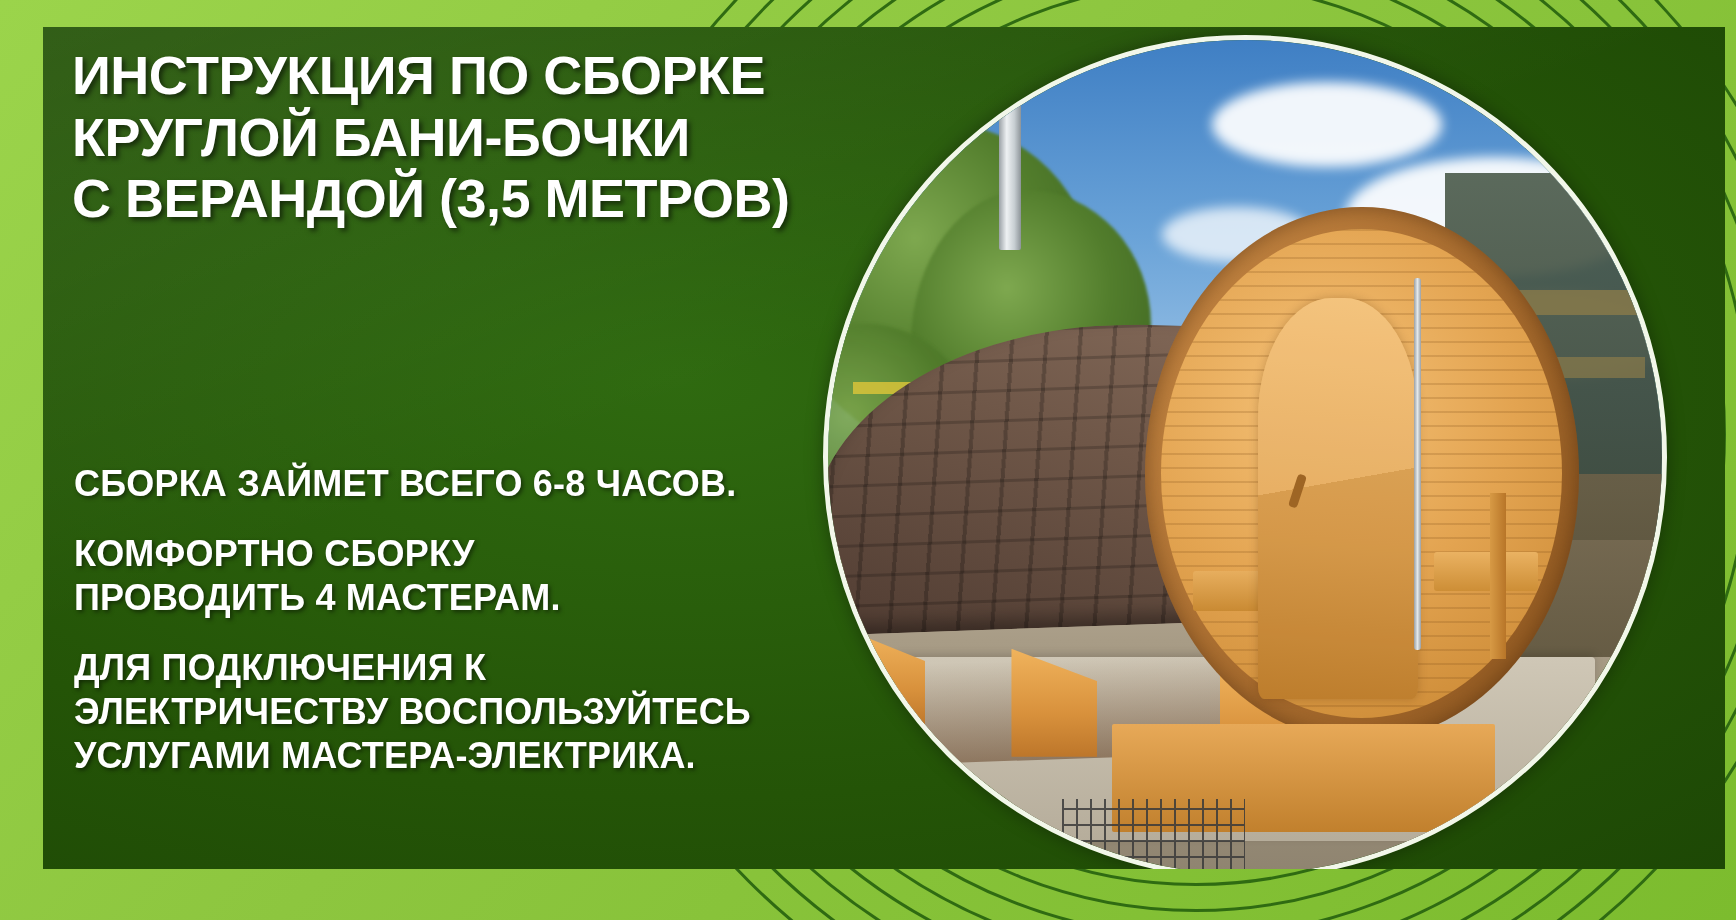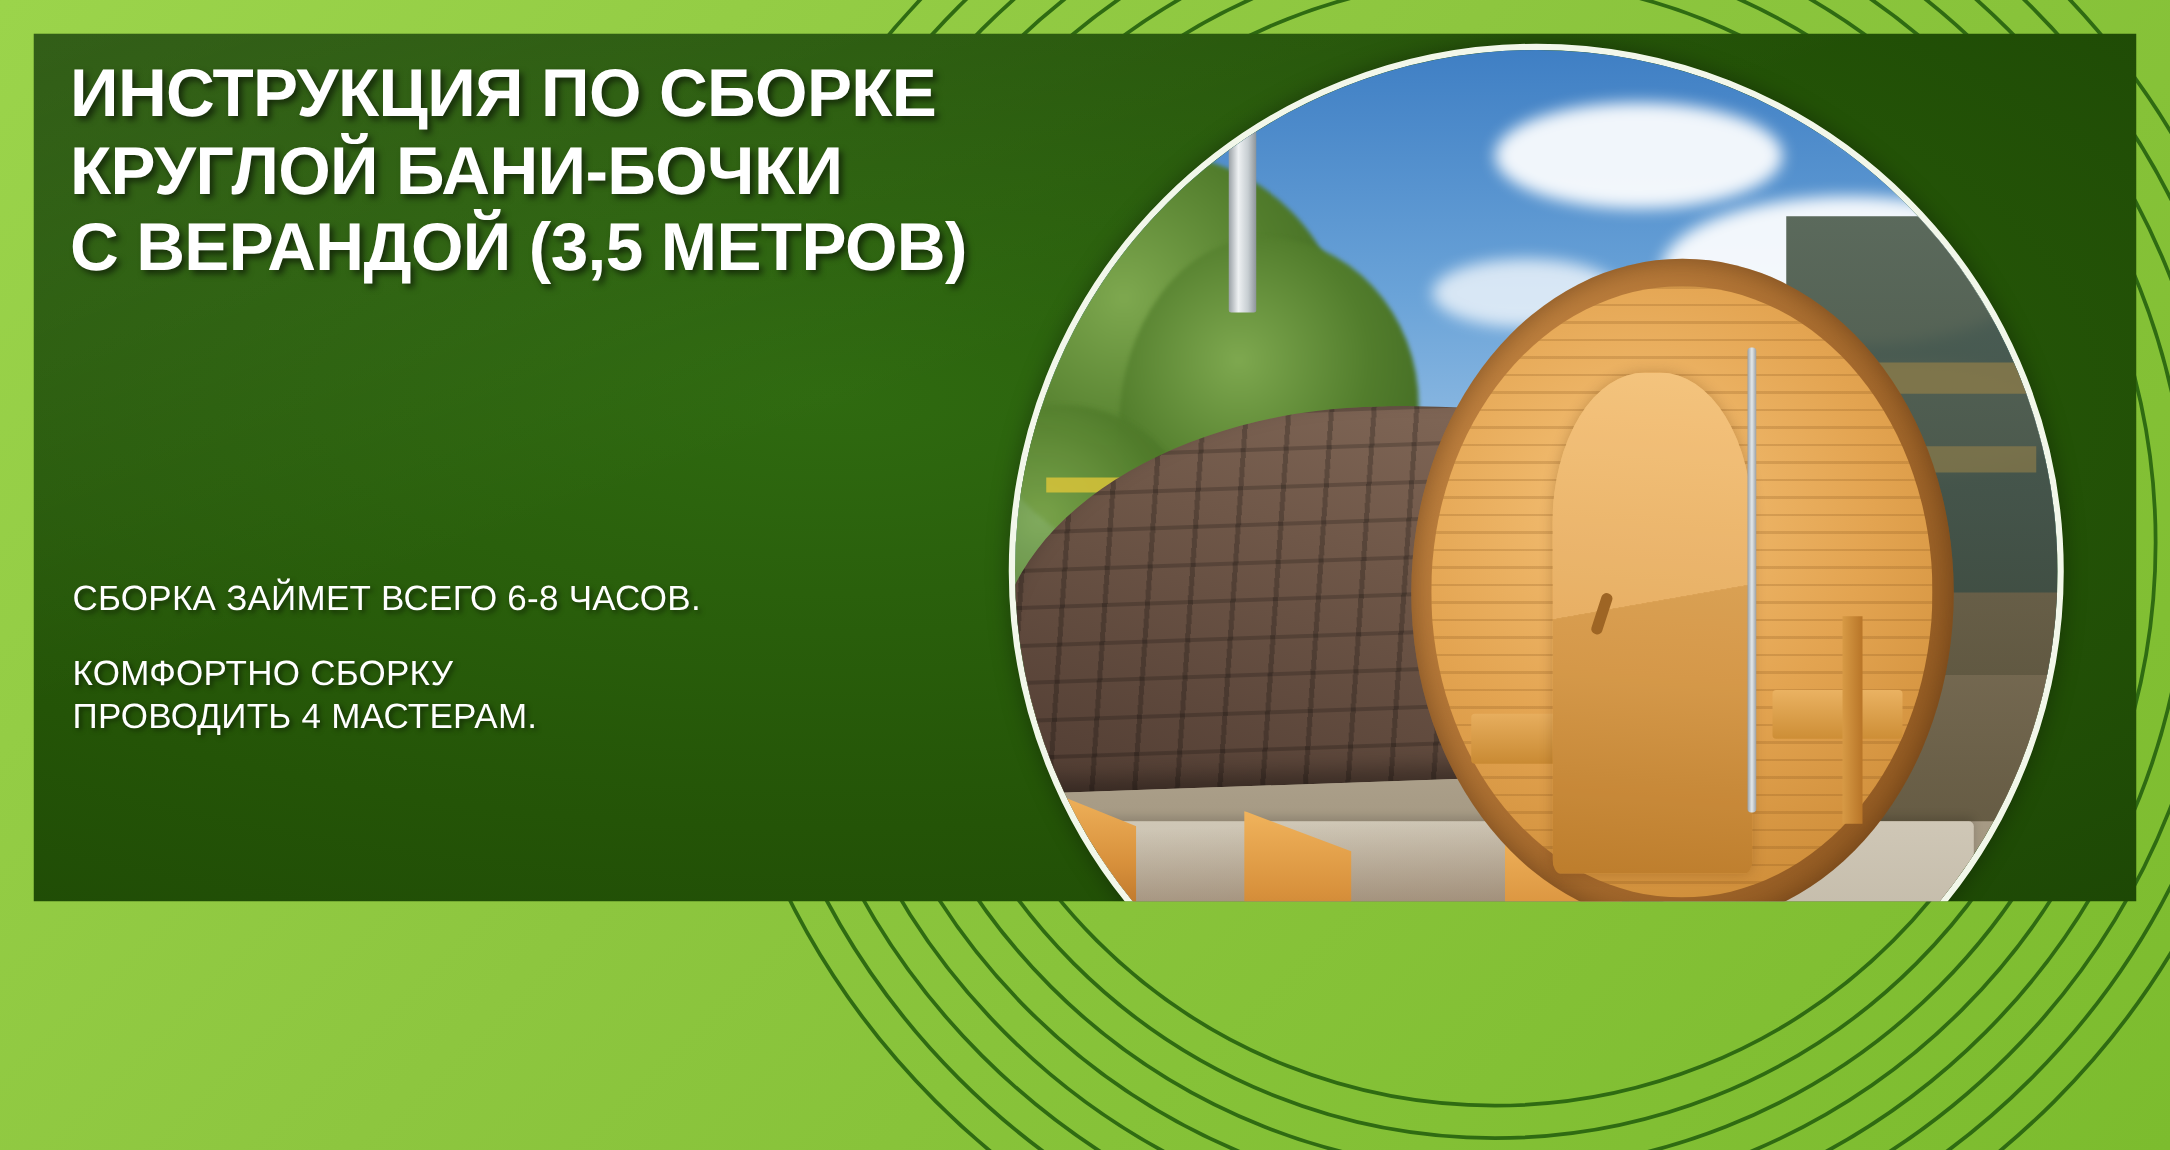--- a/index.html
+++ b/index.html
@@ -27,22 +27,22 @@
   .arc{
     position:absolute;
     border-radius:50%;
     border:3px solid #2f6b12;
     background:transparent;
   }
 
   
   .panel{
     position:absolute;
-    left:27px; top:27px;
-    width:1682px; height:694px;
+    left:43px; top:27px;
+    width:1682px; height:842px;
     background:
       radial-gradient(ellipse 120% 110% at 38% 42%, #2f6a10 0%, #245407 45%, #173d03 100%);
     overflow:hidden;
   }
   .panel-sheen{
     position:absolute; inset:0;
     background:linear-gradient(160deg, rgba(255,255,255,.07) 0%, rgba(255,255,255,0) 42%);
   }
 
   
@@ -65,22 +65,22 @@
     white-space:pre-line;
   }
 
   .body-block{
     position:absolute;
     left:2px; top:435px;
     width:740px;
   }
   .para{
     color:#ffffff;
-    font-size:28px;
-    font-weight:normal;
+    font-size:36px;
+    font-weight:bold;
     line-height:1.22;
     letter-spacing:0.2px;
     text-shadow:2px 2px 4px rgba(0,0,0,.5);
     white-space:pre-line;
     margin-bottom:26px;
   }
   .para:last-child{ margin-bottom:0; }
 
   
   .photo-wrap{
@@ -327,20 +327,23 @@
 
     <div class="text-col">
       <h1 class="title">ИНСТРУКЦИЯ ПО СБОРКЕ
 КРУГЛОЙ БАНИ-БОЧКИ
 С ВЕРАНДОЙ (3,5 МЕТРОВ)</h1>
 
       <div class="body-block">
         <p class="para">СБОРКА ЗАЙМЕТ ВСЕГО 6-8 ЧАСОВ.</p>
         <p class="para">КОМФОРТНО СБОРКУ
 ПРОВОДИТЬ 4 МАСТЕРАМ.</p>
+        <p class="para">ДЛЯ ПОДКЛЮЧЕНИЯ К
+ЭЛЕКТРИЧЕСТВУ ВОСПОЛЬЗУЙТЕСЬ
+УСЛУГАМИ МАСТЕРА-ЭЛЕКТРИКА.</p>
       </div>
     </div>
 
     <div class="photo-wrap">
       <div class="photo">
 
         <div class="sky"></div>
         <div class="cloud c1"></div>
         <div class="cloud c2"></div>
         <div class="cloud c3"></div>

